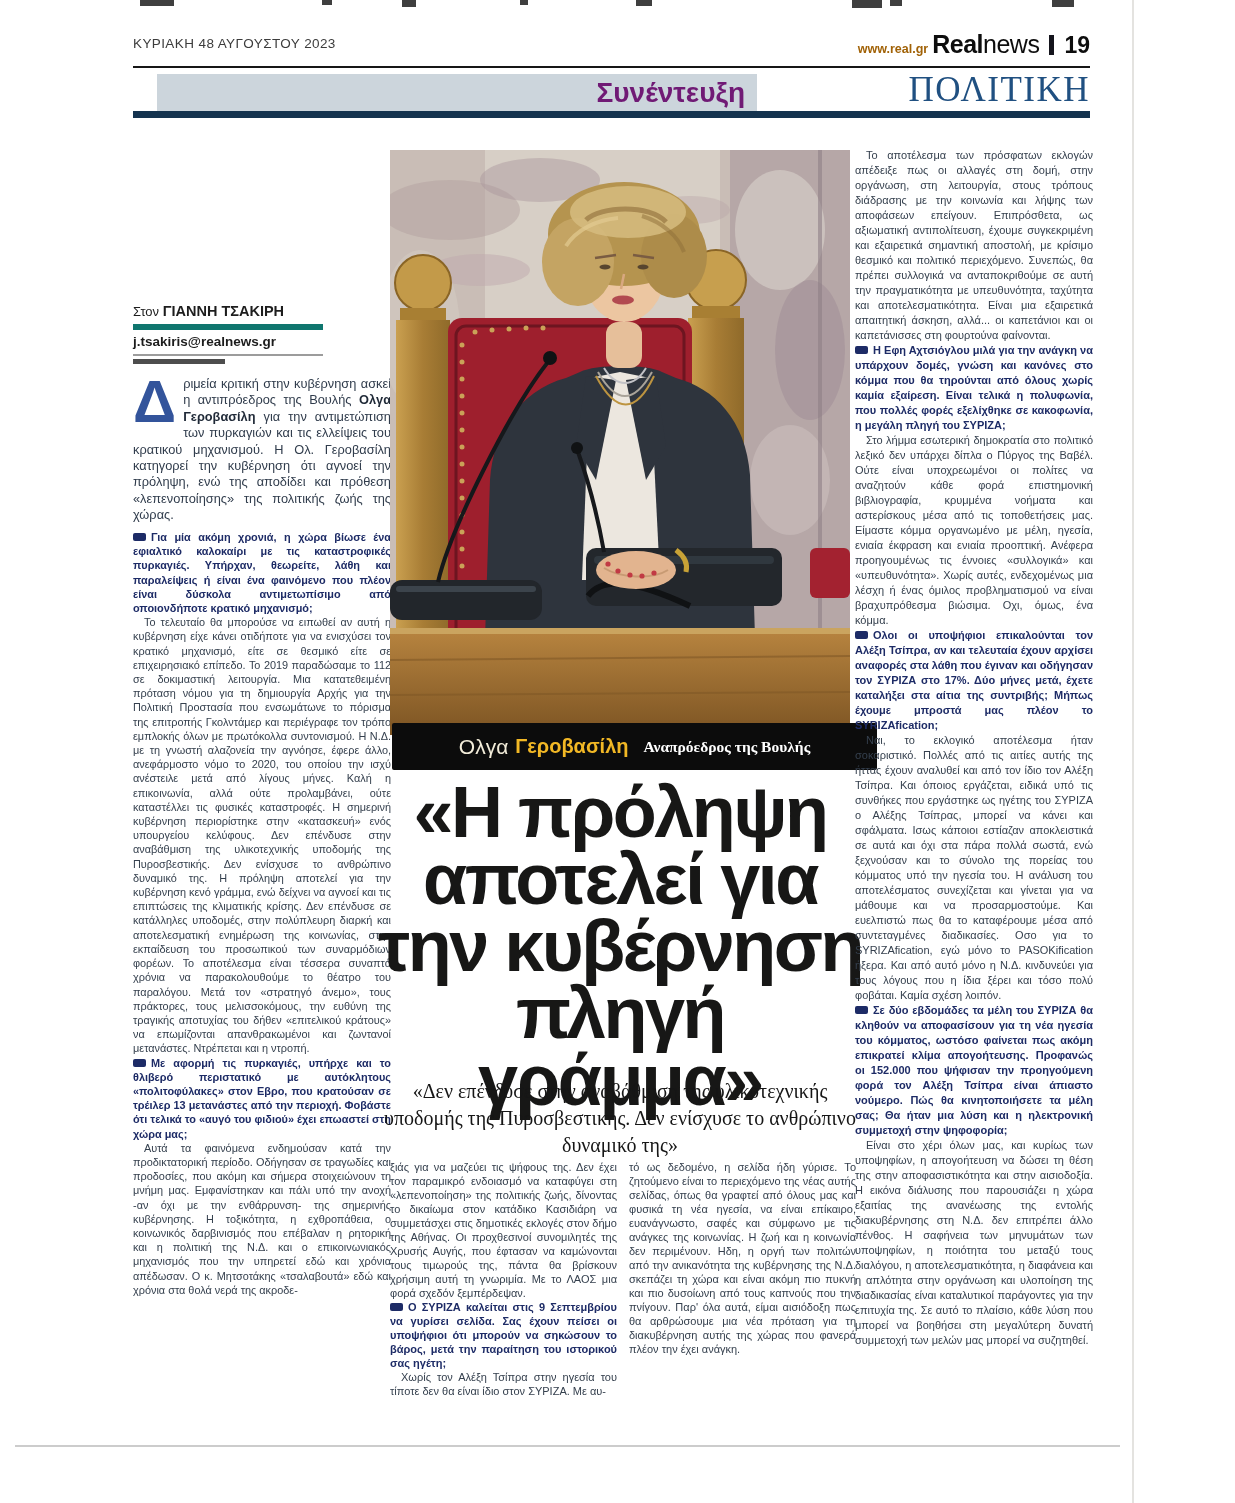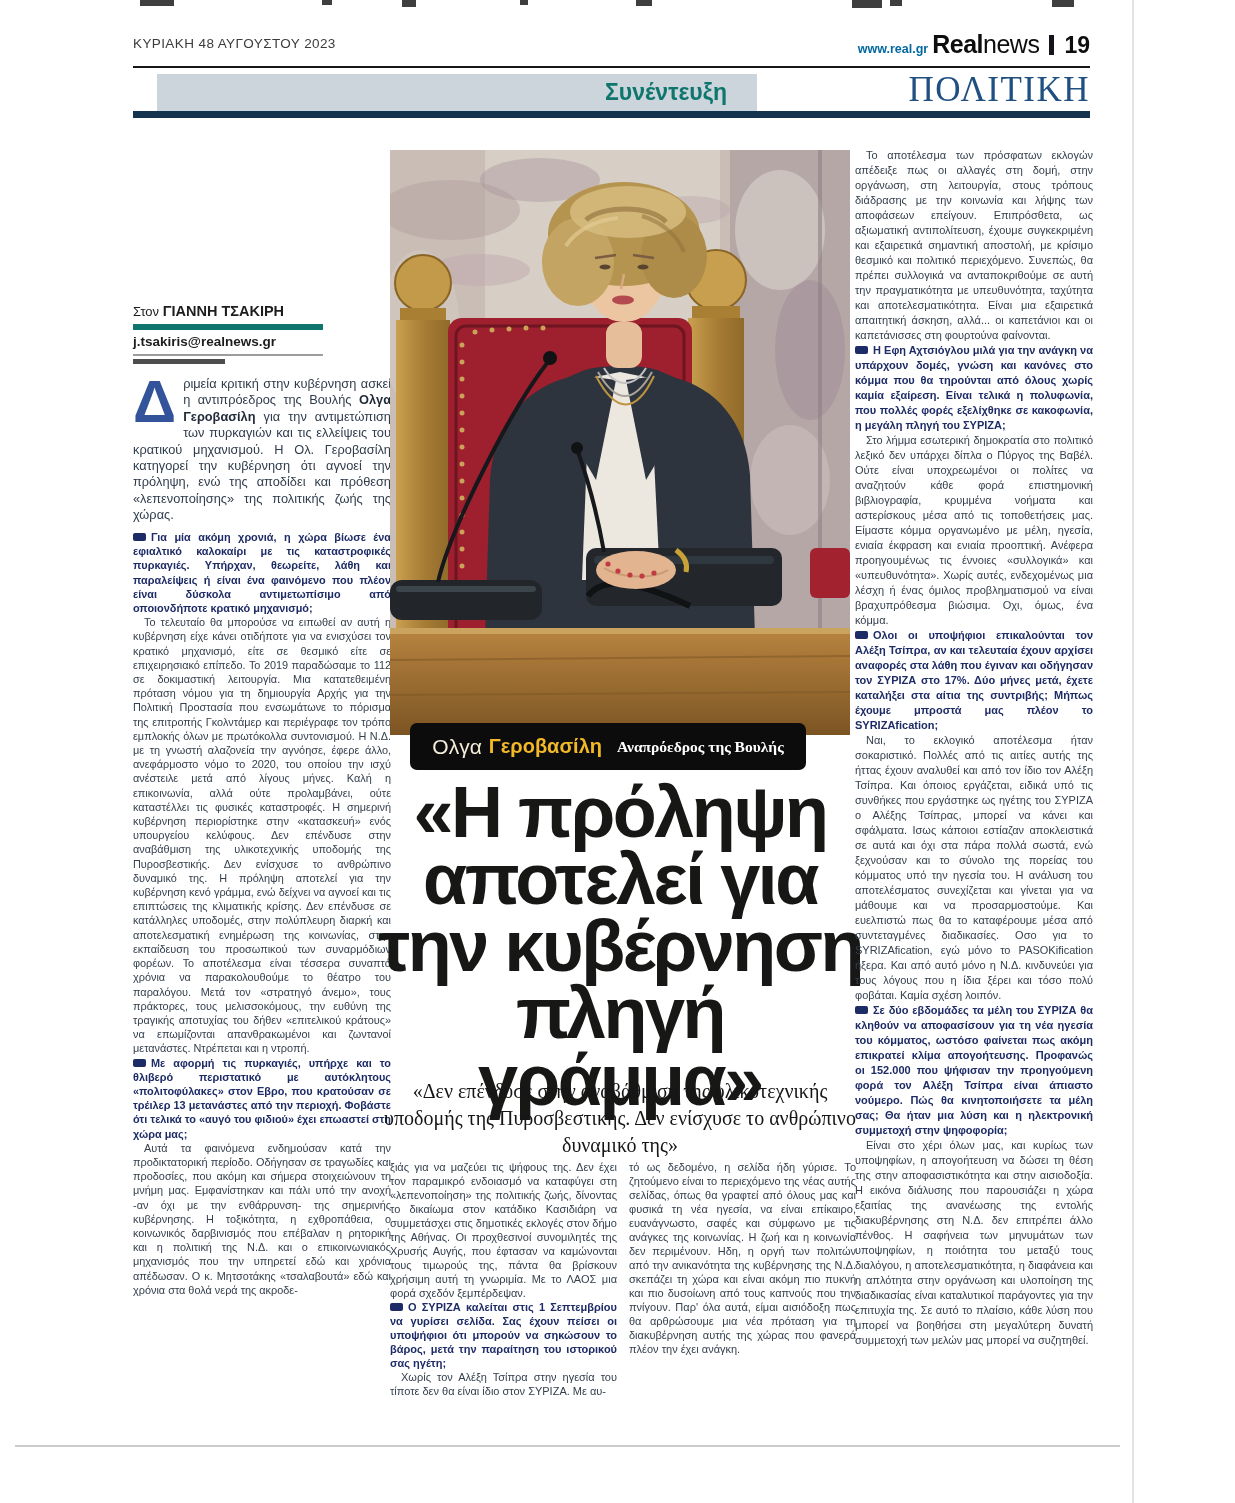--- a/index.html
+++ b/index.html
@@ -6,29 +6,29 @@
   .page{position:relative;width:1235px;height:1503px;background:#ffffff;overflow:hidden;
         font-family:"Liberation Sans","DejaVu Sans",sans-serif;color:#35404e;}
   .abs{position:absolute;}
   .artifact{position:absolute;background:#1d1d1d;opacity:.85;}
   .edge-line{position:absolute;left:1132px;top:0;width:2px;height:1503px;background:#e4e3e0;}
   .bottom-rule{position:absolute;left:15px;top:1445px;width:1105px;height:2px;background:#cccccc;}
 
   
   .date{left:133px;top:36px;font-size:13.5px;color:#3c3c3c;letter-spacing:.4px;}
   .hdr-right{right:145px;top:30px;display:flex;align-items:baseline;white-space:nowrap;}
-  .site{font-size:12.5px;font-weight:bold;color:#0369a1;margin-right:4px;}
+  .site{font-size:12.5px;font-weight:bold;color:#a16207;margin-right:4px;}
   .brand-bold{font-size:25px;font-weight:800;color:#0d0d0d;letter-spacing:-.5px;}
   .brand-light{font-size:25px;font-weight:400;color:#0d0d0d;letter-spacing:-.5px;}
   .hdr-sep{width:5px;height:20px;background:#14141c;margin:0 10px;align-self:center;}
   .pagenum{font-size:23px;font-weight:800;color:#0d0d0d;}
   .hdr-rule{left:133px;top:66px;width:957px;height:2px;background:#161616;}
   .tab{left:157px;top:74px;width:600px;height:37px;background:#ccd5dc;
-       font-size:23px;font-weight:bold;color:#0f766e;line-height:37px;
-       text-align:right;padding-right:30px;box-sizing:border-box;}
+       font-size:28px;font-weight:bold;color:#701a75;line-height:37px;
+       text-align:right;padding-right:12px;box-sizing:border-box;}
   .section-title{right:145px;top:70px;font-family:"Liberation Serif","DejaVu Serif",serif;
        font-size:35px;color:#205081;letter-spacing:1.5px;}
   .navy-bar{left:133px;top:111px;width:957px;height:7px;background:#14334f;}
 
   
   .byline{left:133px;top:303px;width:190px;}
   .byline-row{font-size:13px;color:#1d1d1d;padding-bottom:5px;border-bottom:6px solid #0f766e;}
   .byline-name{font-size:14.5px;font-weight:bold;}
   .byline-mail{font-size:13.5px;font-weight:bold;color:#1c1c1c;padding:4px 0 5px;border-bottom:2px solid #9c9c9c;}
   .byline-dash{margin-top:3px;width:92px;height:5px;background:#4d4d4d;}
@@ -45,21 +45,21 @@
   .mcol1{left:390px;top:1160px;width:227px;height:262px;overflow:hidden;font-size:11px;line-height:14px;}
   .mcol2{left:629px;top:1160px;width:227px;height:262px;overflow:hidden;font-size:11px;line-height:14px;}
   .rcol{left:855px;top:148px;width:238px;height:1295px;overflow:hidden;font-size:11px;line-height:15px;}
   .q{font-weight:bold;color:#1d2b66;}
   .a{text-indent:11px;}
   .a.noindent{text-indent:0;}
   .bullet{display:inline-block;width:13px;height:8px;background:#1d2b66;border-radius:2px;margin-right:5px;}
 
   
   .photo{left:390px;top:150px;width:460px;height:585px;overflow:hidden;background:#c9bdb6;}
-  .plate{left:410px;top:723px;width:396px;height:47px;background:#0c0c0c;border-radius:7px;
+  .plate{left:392px;top:723px;width:485px;height:47px;background:#0c0c0c;border-radius:2px;
          display:flex;align-items:center;justify-content:center;white-space:nowrap;}
   .plate .nf{color:#f3edda;font-size:21px;margin-right:7px;}
   .plate .nl{color:#f2b825;font-size:20px;font-weight:700;margin-right:15px;}
   .plate .role{color:#ffffff;font-size:15.5px;font-weight:bold;font-family:Liberation Serif, serif;}
 
   
   .headline{left:376px;top:779px;width:488px;text-align:center;font-weight:800;
             font-size:72px;line-height:67px;letter-spacing:-2.5px;color:#171716;}
   .subhead{left:378px;top:1078px;width:484px;text-align:center;
            font-family:"Liberation Serif","DejaVu Serif",serif;
@@ -239,21 +239,21 @@
     <div>«Η πρόληψη</div>
     <div>αποτελεί για</div>
     <div>την κυβέρνηση</div>
     <div>πληγή γράμμα»</div>
   </div>
 
   <div class="abs subhead">«Δεν επένδυσε στην αναβάθμιση της υλικοτεχνικής υποδομής της Πυροσβεστικής. Δεν ενίσχυσε το ανθρώπινο δυναμικό της»</div>
 
   <div class="abs col mcol1">
     <p class="a noindent">ξιάς για να μαζεύει τις ψήφους της. Δεν έχει τον παραμικρό ενδοιασμό να καταφύγει στη «λεπενοποίηση» της πολιτικής ζωής, δίνοντας το δικαίωμα στον κατάδικο Κασιδιάρη να συμμετάσχει στις δημοτικές εκλογές στον δήμο της Αθήνας. Οι προχθεσινοί συνομιλητές της Χρυσής Αυγής, που έφτασαν να καμώνονται τους τιμωρούς της, πάντα θα βρίσκουν χρήσιμη αυτή τη γνωριμία. Με το ΛΑΟΣ μια φορά σχεδόν ξεμπέρδεψαν.</p>
-    <p class="q"><span class="bullet"></span><span>Ο ΣΥΡΙΖΑ καλείται στις 1 Σεπτεμβρίου να γυρίσει σελίδα. Σας έχουν πείσει οι υποψήφιοι ότι μπορούν να σηκώσουν το βάρος, μετά την παραίτηση του ιστορικού σας ηγέτη;</span></p>
+    <p class="q"><span class="bullet"></span><span>Ο ΣΥΡΙΖΑ καλείται στις 9 Σεπτεμβρίου να γυρίσει σελίδα. Σας έχουν πείσει οι υποψήφιοι ότι μπορούν να σηκώσουν το βάρος, μετά την παραίτηση του ιστορικού σας ηγέτη;</span></p>
     <p class="a">Χωρίς τον Αλέξη Τσίπρα στην ηγεσία του τίποτε δεν θα είναι ίδιο στον ΣΥΡΙΖΑ. Με αυ-</p>
   </div>
   <div class="abs col mcol2">
     <p class="a noindent">τό ως δεδομένο, η σελίδα ήδη γύρισε. Το ζητούμενο είναι το περιεχόμενο της νέας αυτής σελίδας, όπως θα γραφτεί από όλους μας και φυσικά τη νέα ηγεσία, να είναι επίκαιρο, ευανάγνωστο, σαφές και σύμφωνο με τις ανάγκες της κοινωνίας. Η ζωή και η κοινωνία δεν περιμένουν. Ηδη, η οργή των πολιτών από την ανικανότητα της κυβέρνησης της Ν.Δ. σκεπάζει τη χώρα και είναι ακόμη πιο πυκνή και πιο δυσοίωνη από τους καπνούς που την πνίγουν. Παρ' όλα αυτά, είμαι αισιόδοξη πως θα αρθρώσουμε μια νέα πρόταση για τη διακυβέρνηση αυτής της χώρας που φανερά πλέον την έχει ανάγκη.</p>
   </div>
 
   <div class="abs col rcol">
     <p class="a">Το αποτέλεσμα των πρόσφατων εκλογών απέδειξε πως οι αλλαγές στη δομή, στην οργάνωση, στη λειτουργία, στους τρόπους διάδρασης με την κοινωνία και λήψης των αποφάσεων επείγουν. Επιπρόσθετα, ως αξιωματική αντιπολίτευση, έχουμε συγκεκριμένη και εξαιρετικά σημαντική αποστολή, με κρίσιμο θεσμικό και πολιτικό περιεχόμενο. Συνεπώς, θα πρέπει συλλογικά να ανταποκριθούμε σε αυτή την πραγματικότητα με υπευθυνότητα, ταχύτητα και αποτελεσματικότητα. Είναι μια εξαιρετικά απαιτητική άσκηση, αλλά... οι καπετάνιοι και οι καπετάνισσες στη φουρτούνα φαίνονται.</p>
     <p class="q"><span class="bullet"></span><span>Η Εφη Αχτσιόγλου μιλά για την ανάγκη να υπάρχουν δομές, γνώση και κανόνες στο κόμμα που θα τηρούνται από όλους χωρίς καμία εξαίρεση. Είναι τελικά η πολυφωνία, που πολλές φορές εξελίχθηκε σε κακοφωνία, η μεγάλη πληγή του ΣΥΡΙΖΑ;</span></p>
     <p class="a">Στο λήμμα εσωτερική δημοκρατία στο πολιτικό λεξικό δεν υπάρχει δίπλα ο Πύργος της Βαβέλ. Ούτε είναι υποχρεωμένοι οι πολίτες να αναζητούν κάθε φορά επιστημονική βιβλιογραφία, κρυμμένα νοήματα και αστερίσκους μέσα από τις τοποθετήσεις μας. Είμαστε κόμμα οργανωμένο με μέλη, ηγεσία, ενιαία έκφραση και ενιαία προοπτική. Ανέφερα προηγουμένως τις έννοιες «συλλογικά» και «υπευθυνότητα». Χωρίς αυτές, ενδεχομένως μια λέσχη ή ένας όμιλος προβληματισμού να είναι βραχυπρόθεσμα βιώσιμα. Οχι, όμως, ένα κόμμα.</p>

